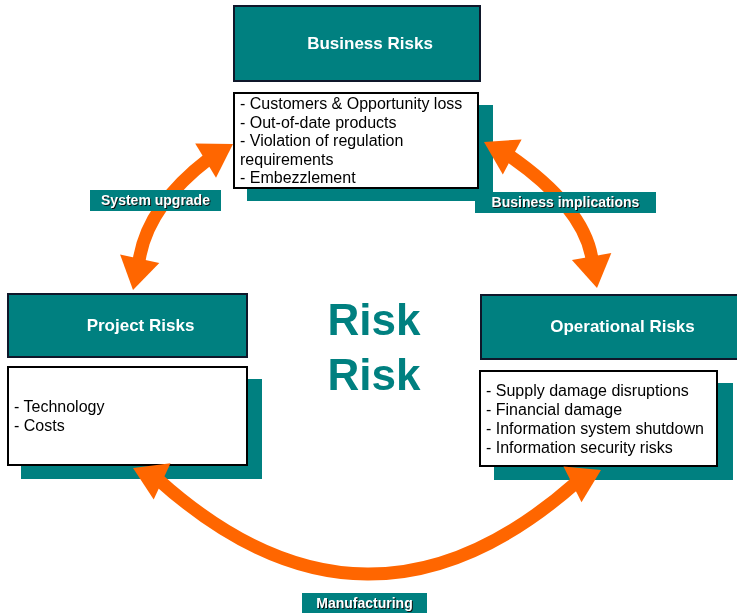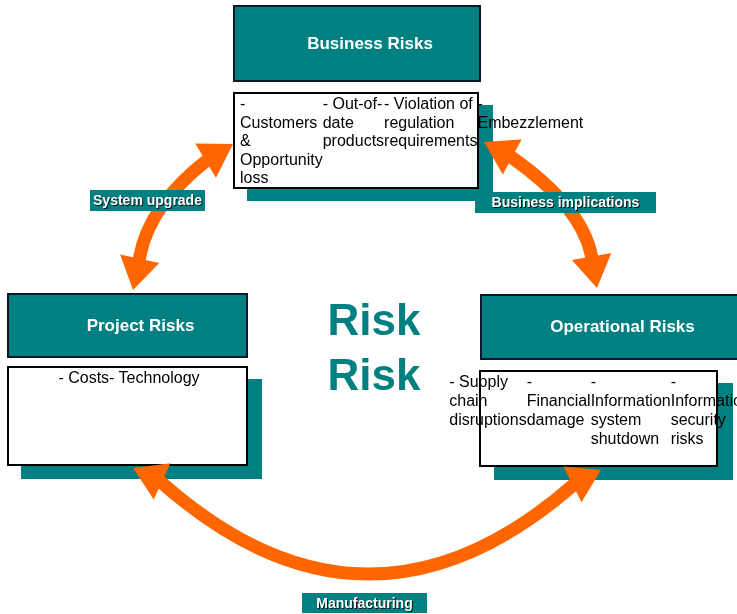--- a/index.html
+++ b/index.html
@@ -35,21 +35,21 @@
   .list-box {
     position: absolute;
     background: #ffffff;
     border: 2px solid #000;
     color: #000000;
     font-size: 16px;
     line-height: 19px;
     padding-left: 5px;
     padding-right: 2px;
     display: flex;
-    flex-direction: row;
+    flex-direction: column;
     justify-content: center;
     z-index: 1;
   }
   .list-box.top-align { justify-content: flex-start; line-height: 18.5px; padding-top: 1px; }
 
   
   #business-header { left: 233px; top: 5px;  width: 248px; height: 77px; }
   #business-list   { left: 233px; top: 92px; width: 246px; height: 97px; }
   #business-shadow { left: 247px; top: 105px; width: 246px; height: 96px; }
   
@@ -90,21 +90,21 @@
     color: #ffffff;
     font-weight: bold;
     font-size: 14px;
     line-height: 21px;
     height: 21px;
     text-align: center;
     text-shadow: 1px 1px 0 #111111;
     z-index: 3;
     white-space: nowrap;
   }
-  #label-system-upgrade       { left: 90px;  top: 190px; width: 115px; }
+  #label-system-upgrade       { left: 90px;  top: 190px; width: 131px; }
   #label-business-implications{ left: 475px; top: 192px; width: 181px; }
   #label-manufacturing        { left: 302px; top: 593px; width: 125px; height: 20px; line-height: 20px; }
 </style>
 </head>
 <body>
 
 <div class="stage">
 
   <div class="box-group">
     <div class="shadow" id="business-shadow"></div>
@@ -118,32 +118,32 @@
       <div>- Embezzlement</div>
     </div>
   </div>
 
   <div class="box-group">
     <div class="shadow" id="project-shadow"></div>
     <div class="header-box" id="project-header">
       <span>Project Risks</span>
     </div>
     <div class="list-box" id="project-list">
+      <div>- Technology</div>
       <div>- Costs</div>
-      <div>- Technology</div>
     </div>
   </div>
 
   <div class="box-group">
     <div class="shadow" id="operational-shadow"></div>
     <div class="header-box" id="operational-header">
       <span>Operational Risks</span>
     </div>
     <div class="list-box" id="operational-list">
-      <div>- Supply chain disruptions</div>
+      <div>- Supply damage disruptions</div>
       <div>- Financial damage</div>
       <div>- Information system shutdown</div>
       <div>- Information security risks</div>
     </div>
   </div>
 
   <div class="center-title">
     <div>Risk</div>
     <div>Risk</div>
   </div>

